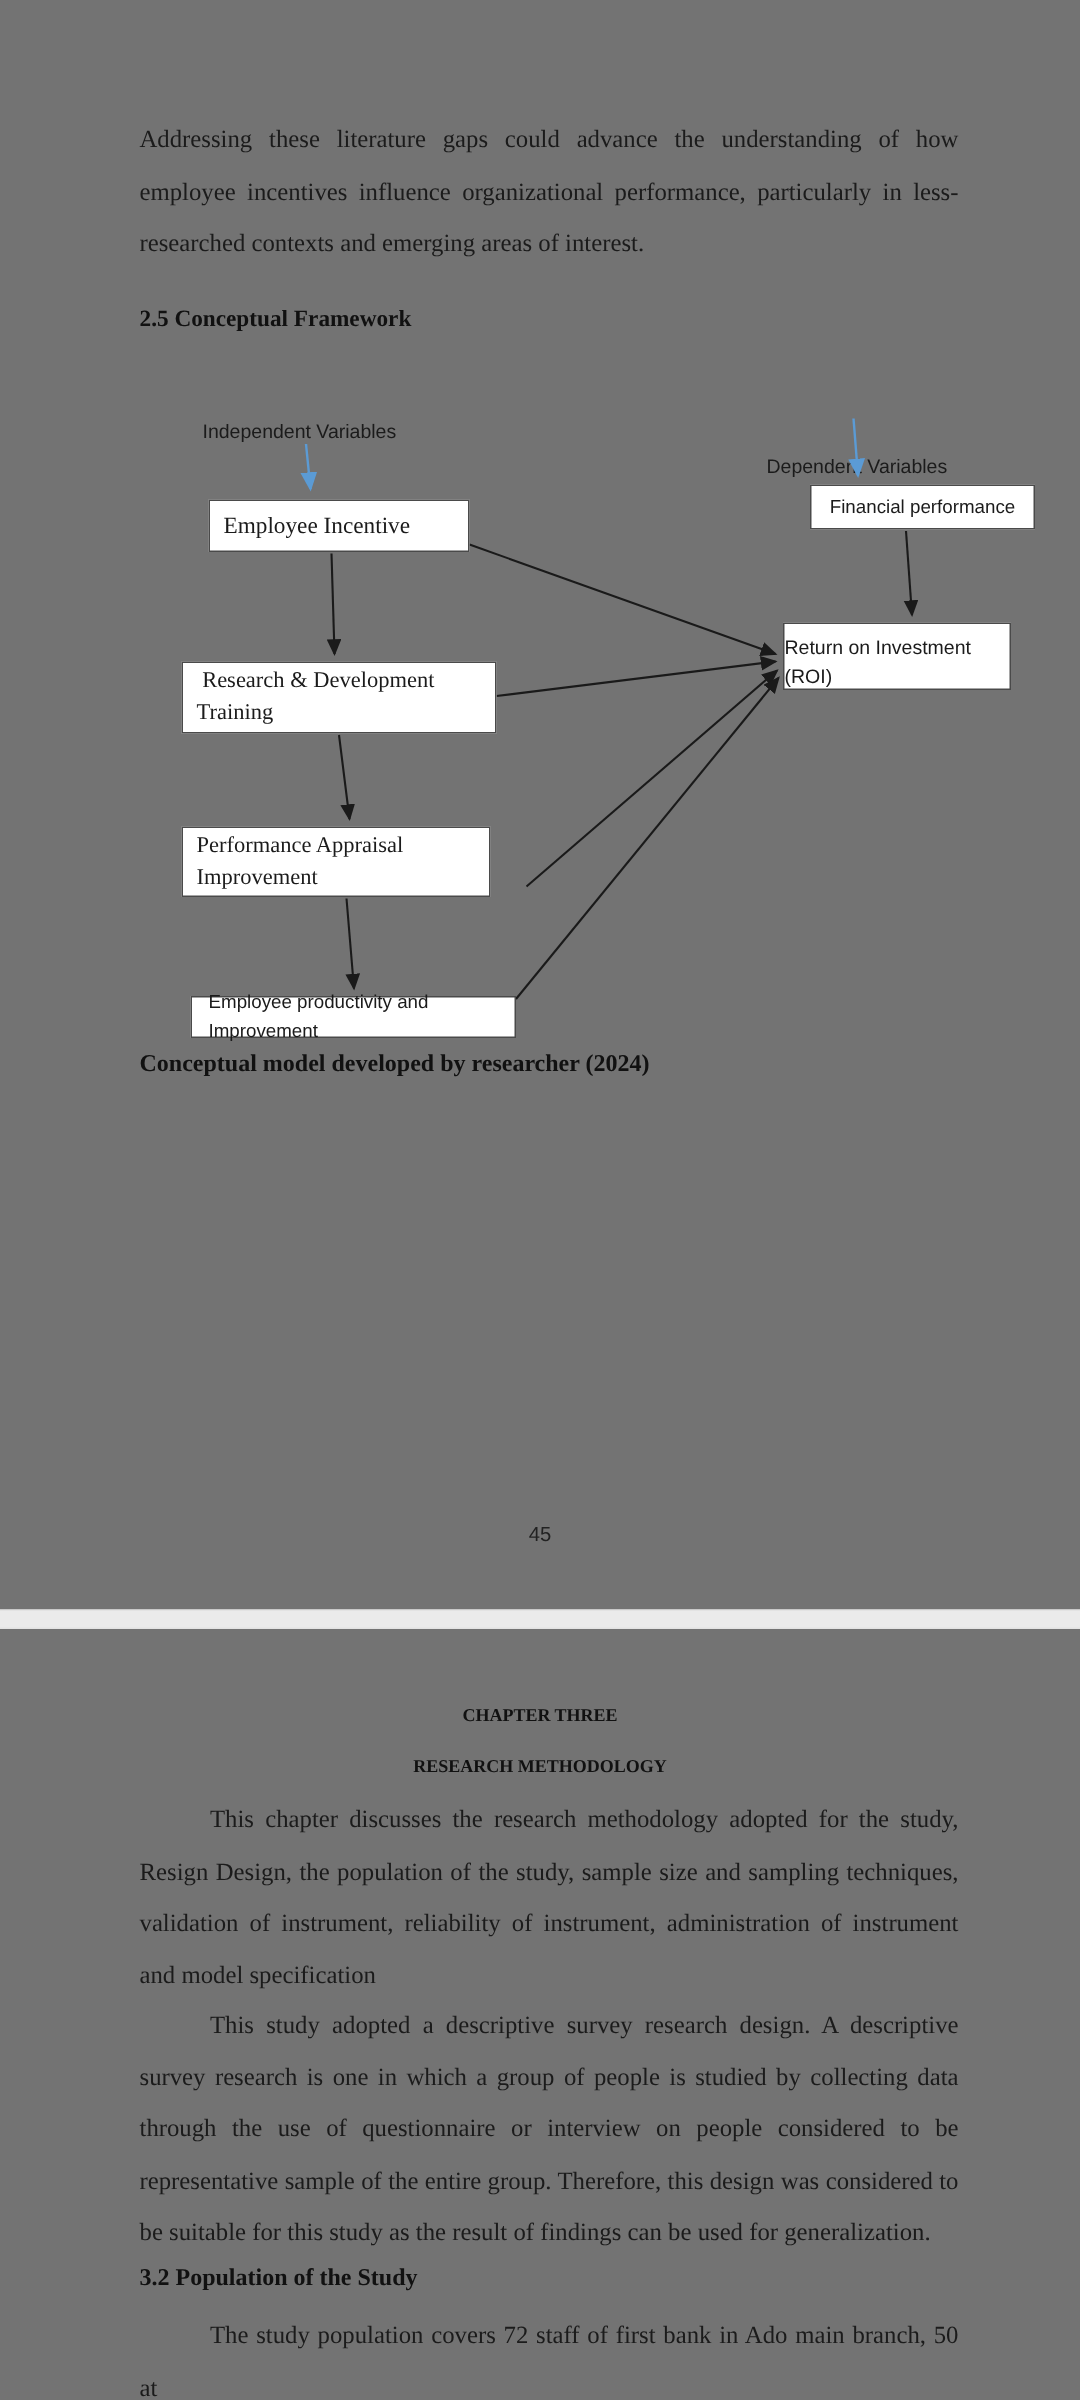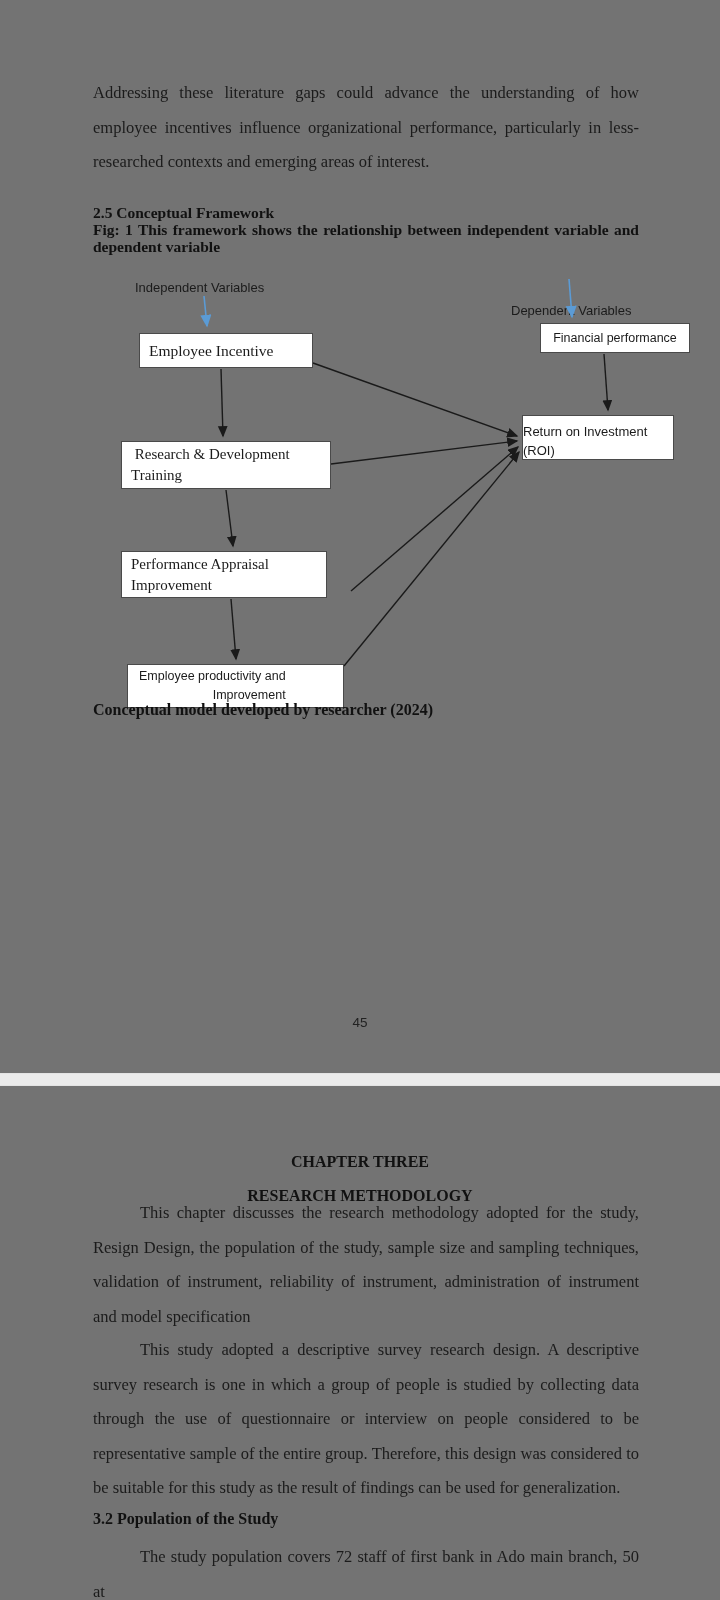--- a/index.html
+++ b/index.html
@@ -48,23 +48,22 @@
     text-align: justify;
     color: #111;
   }
 
   .center-line {
     left: 0;
     width: 720px;
     text-align: center;
     font-family: "Liberation Serif", serif;
     font-weight: bold;
-    font-size: 16px;
+    font-size: 12px;
     color: #111;
-    margin-top: 17px;
   }
 
   .dbox {
     position: absolute;
     border: 1.5px solid #4a4a4a;
     background: #ffffff;
     box-sizing: border-box;
     display: flex;
     align-items: center;
     white-space: pre-wrap;
@@ -117,21 +116,20 @@
 </style>
 </head>
 <body>
 
 <div id="screen">
 
   <div class="abs bodytext" style="top:76px;">Addressing these literature gaps could advance the understanding of how employee incentives influence organizational performance, particularly in less-researched contexts and emerging areas of interest.</div>
 
   <div class="abs boldhead" style="top:204px;">2.5 Conceptual Framework</div>
 
-  <div class="abs figcap" style="top:221px;">Fig: 1 This framework shows the relationship between independent variable and dependent variable</div>
 
   <div>
 
     <div class="diagram-label" style="left:135px; top:280px;">Independent Variables</div>
 
     <div class="diagram-label" style="left:511px; top:263px;margin-top:40px;">Dependent Variables</div>
 
     <svg id="diagram-svg" viewBox="0 0 720 760" xmlns="http://www.w3.org/2000/svg">
       <defs>
         <marker id="arrB" markerWidth="9" markerHeight="9" refX="7" refY="3.5" orient="auto">
@@ -156,21 +154,21 @@
     </svg>
 
     <div class="dbox serif-box" style="left:139px; top:333px; width:174px; height:35px; font-size:15.5px;">Employee Incentive</div>
 
     <div class="dbox serif-box" style="left:121px; top:441px; width:210px; height:48px;"> Research &amp; Development
 Training</div>
 
     <div class="dbox serif-box" style="left:121px; top:551px; width:206px; height:47px;">Performance Appraisal
 Improvement</div>
 
-    <div class="dbox sans-box" style="left:127px; top:664px; width:217px; height:44px; padding-left:11px;text-align:right;">Employee productivity and
+    <div class="dbox sans-box" style="left:127px; top:664px; width:217px; height:28px; padding-left:11px;">Employee productivity and
 Improvement</div>
 
     <div class="dbox sans-box" style="left:540px; top:323px; width:150px; height:30px; justify-content:center;">Financial performance</div>
 
     <div class="dbox sans-box" style="left:522px; top:415px; width:152px; height:45px; align-items:flex-start; padding-top:6px; justify-content:center; font-size:13px;">Return on Investment (ROI)</div>
   </div>
 
   <div class="abs boldhead" style="top:701px; font-size:16px;">Conceptual model developed by researcher (2024)</div>
 
   <div class="abs page-number" style="top:1015px;">45</div>

